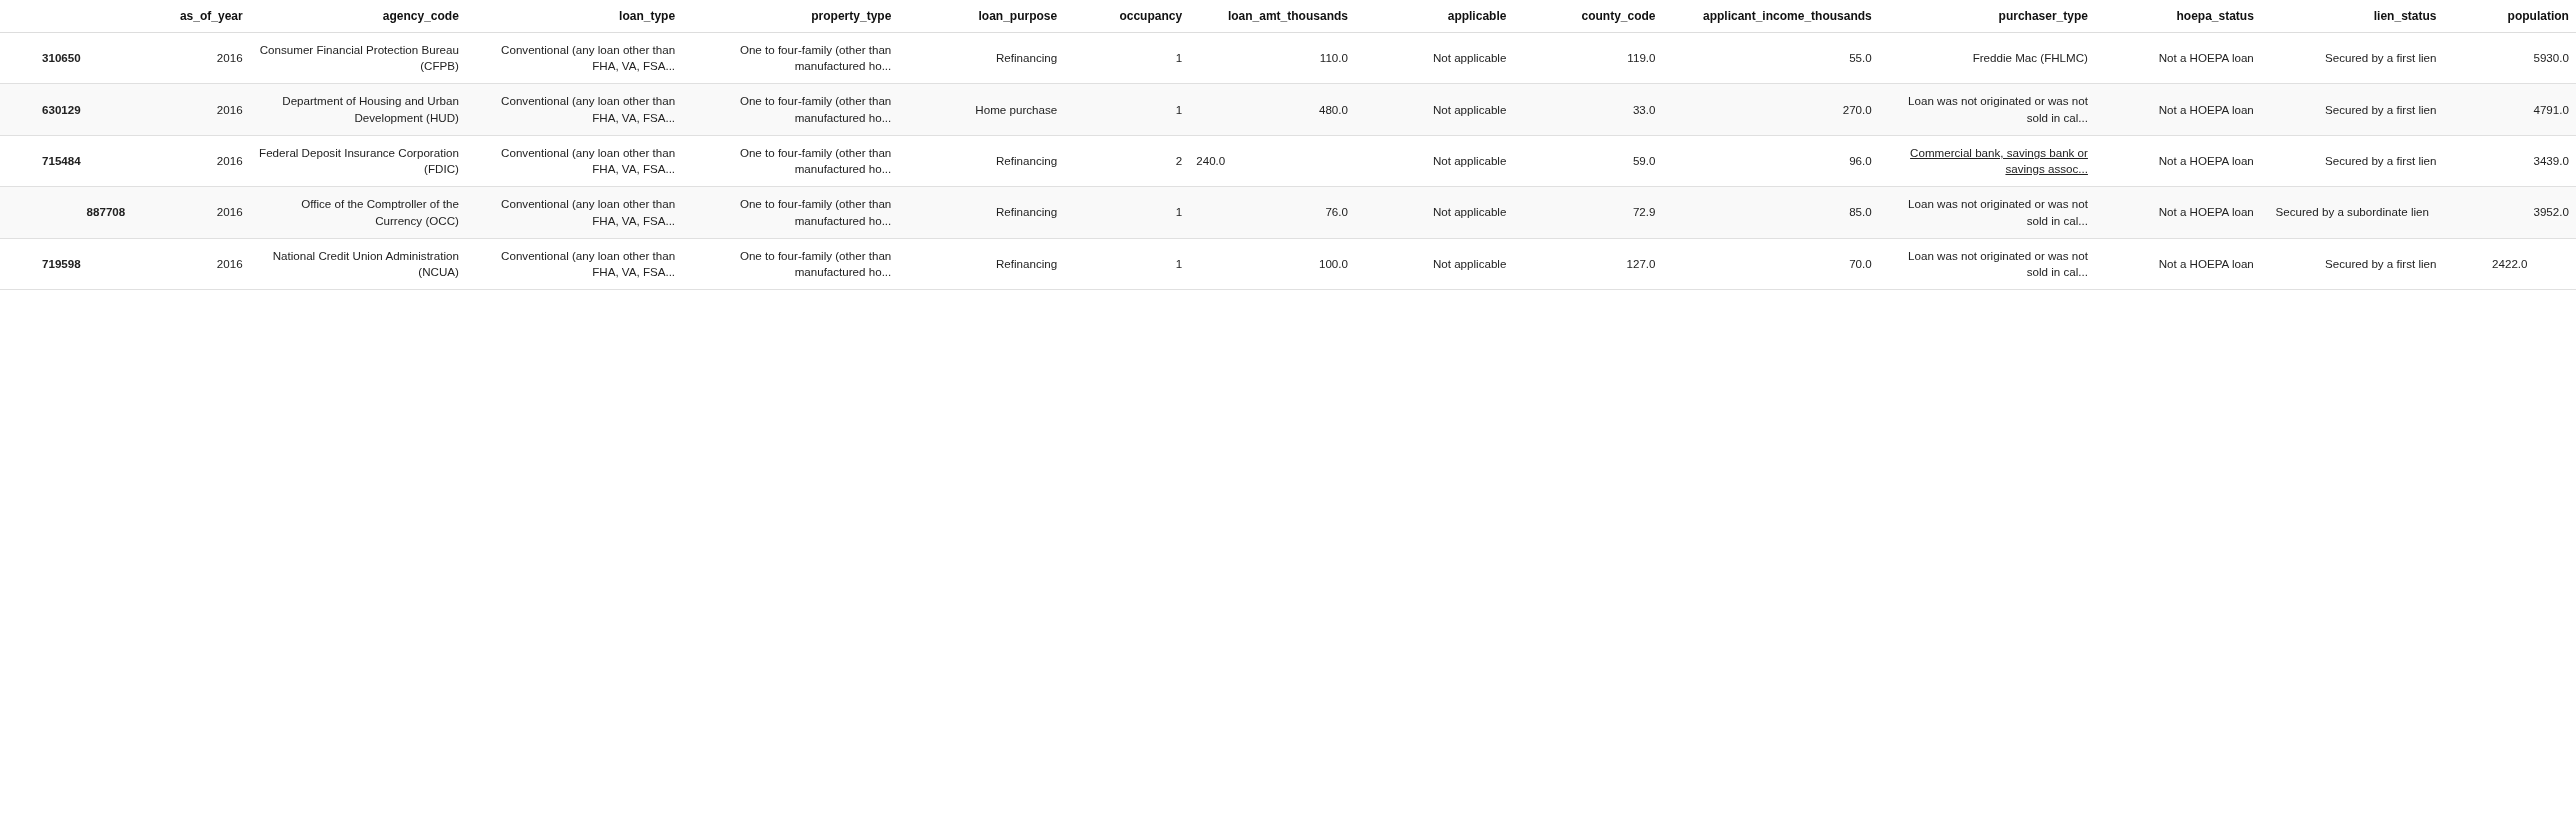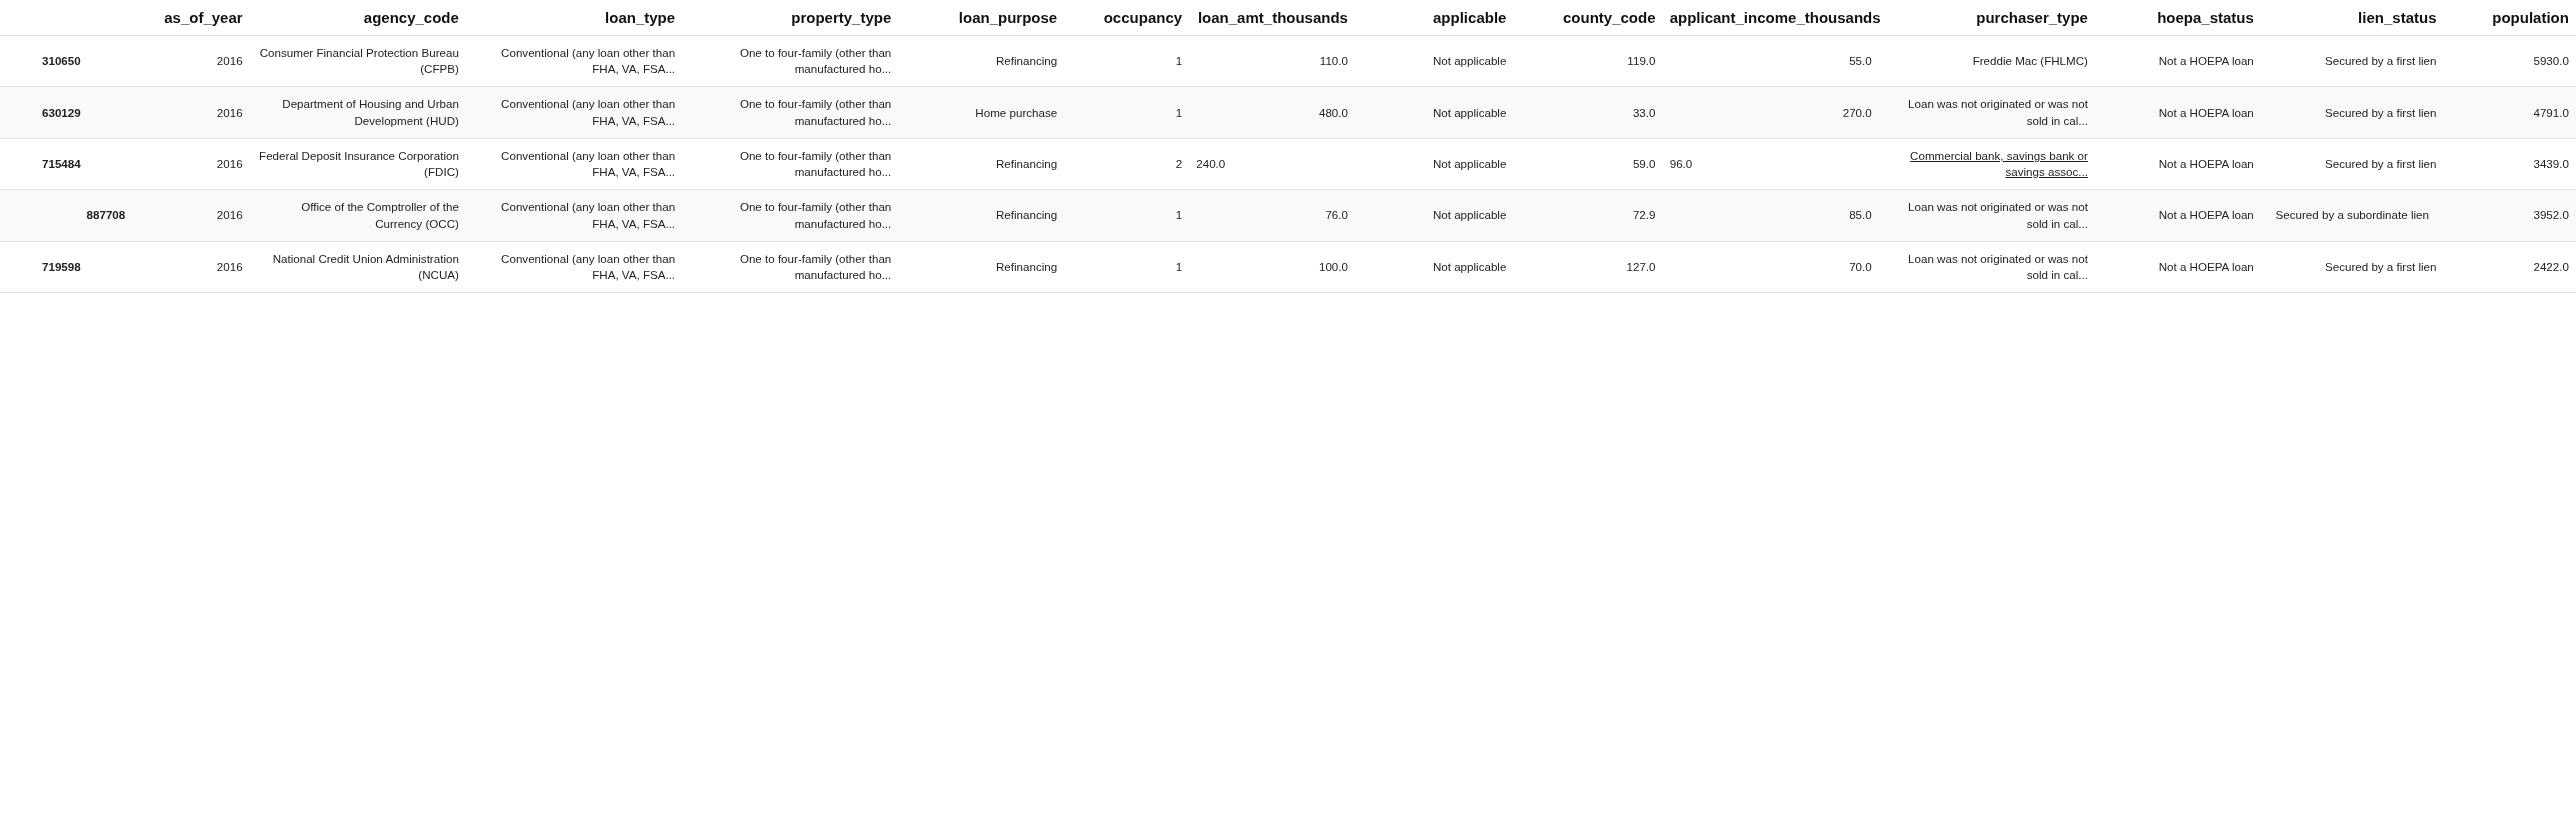--- a/index.html
+++ b/index.html
@@ -22,21 +22,21 @@
       border-collapse: collapse;
       table-layout: fixed;
     }
     thead tr {
       border-bottom: 1.8px solid #ddd;
     }
     thead th {
       padding: 9px 7.1px;
       text-align: right;
       font-weight: 600;
-      font-size: 15px;
+      font-size: 12px;
       color: #111;
       background: #fff;
       vertical-align: bottom;
       white-space: nowrap;
     }
     thead th:first-child {
       text-align: left;
     }
     tbody tr {
       border-bottom: 0.9px solid #e0e0e0;
@@ -155,21 +155,21 @@
           <td style="text-align: left; font-weight: 700;">715484</td>
           <td style="text-align: right;">2016</td>
           <td style="text-align: right;">Federal Deposit Insurance Corporation (FDIC)</td>
           <td style="text-align: right;">Conventional (any loan other than FHA, VA, FSA...</td>
           <td style="text-align: right;">One to four-family (other than manufactured ho...</td>
           <td style="text-align: right;">Refinancing</td>
           <td style="text-align: right;">2</td>
           <td style="text-align: left;">240.0</td>
           <td style="text-align: right;">Not applicable</td>
           <td style="text-align: right;">59.0</td>
-          <td style="text-align: left; margin-top: 28px;">96.0</td>
+          <td style="text-align: right; margin-top: 28px;">96.0</td>
           <td style="text-align: right; text-decoration: underline;">Commercial bank, savings bank or savings assoc...</td>
           <td style="text-align: right;">Not a HOEPA loan</td>
           <td style="text-align: right;">Secured by a first lien</td>
           <td style="text-align: right;">3439.0</td>
         </tr>
         <tr>
           <td style="text-align: right; font-weight: 700;">887708</td>
           <td style="text-align: right;">2016</td>
           <td style="text-align: right;">Office of the Comptroller of the Currency (OCC)</td>
           <td style="text-align: right;">Conventional (any loan other than FHA, VA, FSA...</td>
@@ -193,18 +193,18 @@
           <td style="text-align: right;">One to four-family (other than manufactured ho...</td>
           <td style="text-align: right;">Refinancing</td>
           <td style="text-align: right;">1</td>
           <td style="text-align: right;">100.0</td>
           <td style="text-align: right;">Not applicable</td>
           <td style="text-align: right;">127.0</td>
           <td style="text-align: right;">70.0</td>
           <td style="text-align: right;">Loan was not originated or was not sold in cal...</td>
           <td style="text-align: right;">Not a HOEPA loan</td>
           <td style="text-align: right;">Secured by a first lien</td>
-          <td style="text-align: right;">2422.0</td>
+          <td style="text-align: center;">2422.0</td>
         </tr>
       </tbody>
   </table>
 </div>
 
 
 </body></html>

